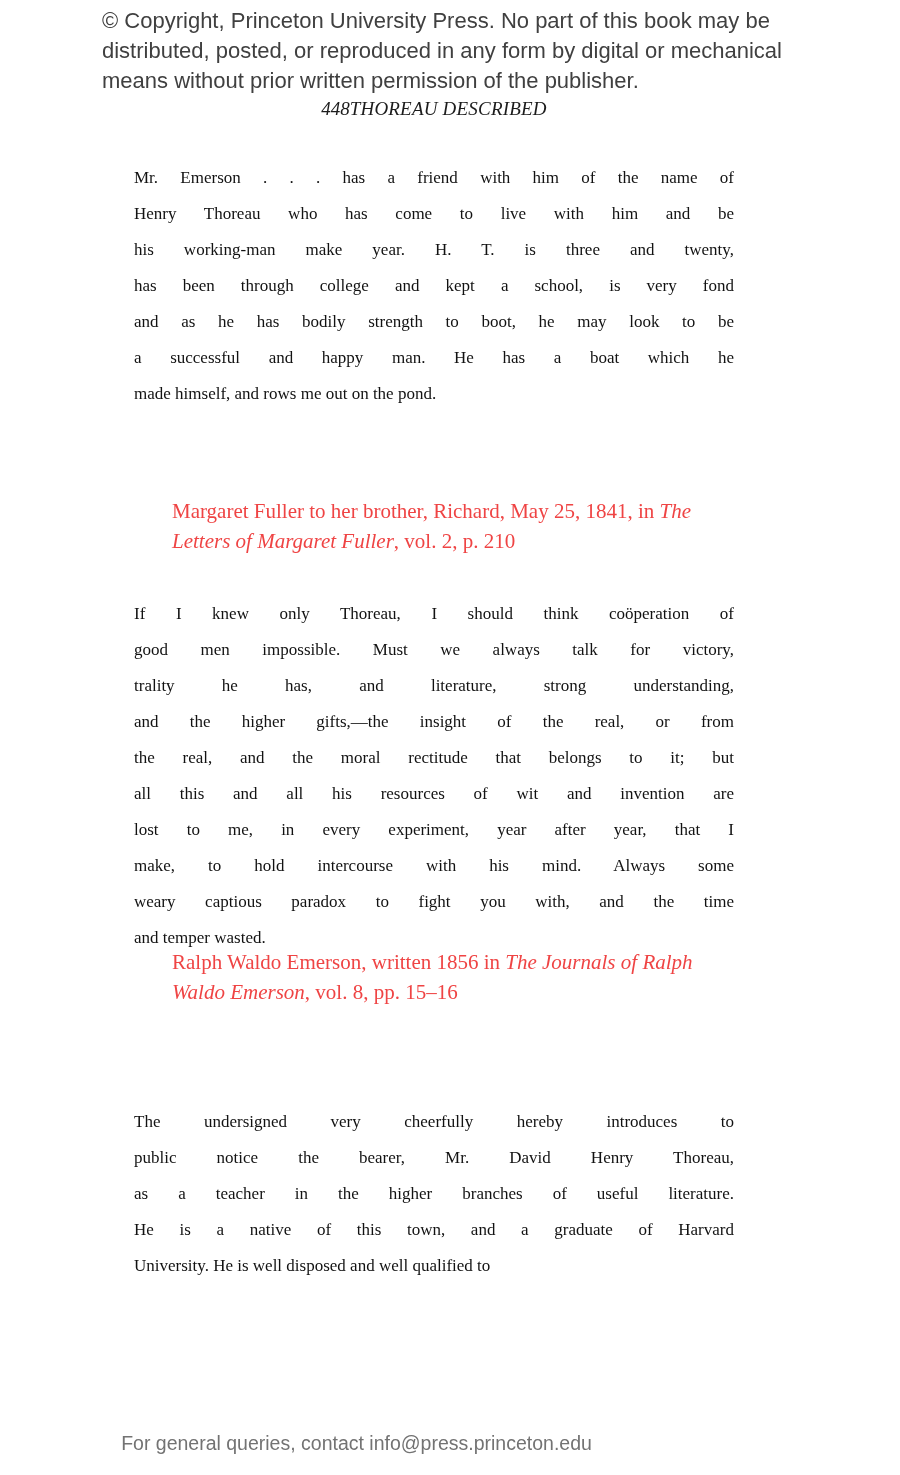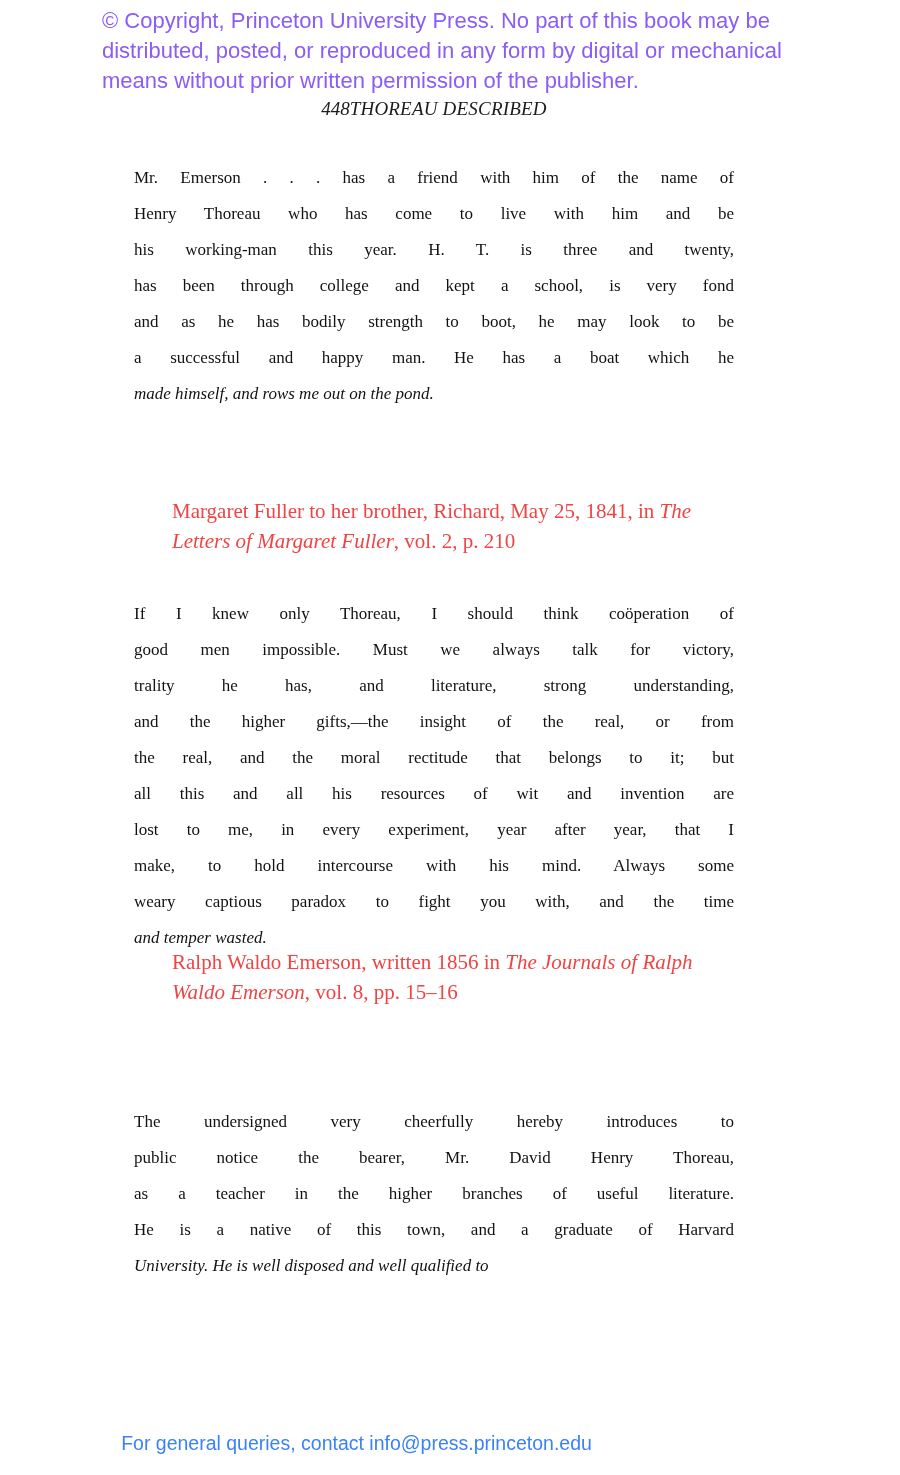--- a/index.html
+++ b/index.html
@@ -21,21 +21,21 @@
     background: #ffffff;
   }
   .copyright {
     position: absolute;
     left: 102px;
     top: 6px;
     width: 740px;
     font-family: "Liberation Sans", sans-serif;
     font-size: 22px;
     line-height: 30px;
-    color: #8b5cf6;
+    color: #404040;
     text-align: left;
   }
   .copyright .tline { white-space: nowrap; }
   .running-head {
     position: absolute;
     left: 134px;
     top: 97px;
     width: 600px;
     text-align: center;
     font-style: italic;
@@ -52,21 +52,20 @@
     font-size: 17px;
     line-height: 36px;
     color: #121212;
   }
   .quote .tline {
     text-align: justify;
     text-align-last: justify;
   }
   .quote .tline.last {
     text-align-last: left;
-    font-style: italic;
   }
   #quote-1 { top: 160px; }
   #quote-2 { top: 596px; }
   #quote-3 { top: 1104px; }
   .attribution {
     position: absolute;
     left: 172px;
     width: 580px;
     font-size: 21px;
     line-height: 30px;
@@ -78,42 +77,42 @@
   #attribution-2 { top: 947px; }
   .footer {
     position: absolute;
     left: 0;
     top: 1431px;
     width: 713px;
     text-align: center;
     font-family: "Liberation Sans", sans-serif;
     font-size: 19.5px;
     line-height: 24px;
-    color: #3b82f6;
+    color: #737373;
   }
 </style>
 </head>
 <body>
 
 <div class="page">
 
   <div class="copyright">
       <div class="tline">© Copyright, Princeton University Press. No part of this book may be</div>
       <div class="tline">distributed, posted, or reproduced in any form by digital or mechanical</div>
       <div class="tline last">means without prior written permission of the publisher.</div>
     </div>
 
   <div class="running-head">
     <span class="folio">448</span><span class="head-title">THOREAU DESCRIBED</span>
   </div>
 
   <div class="quote" id="quote-1">
       <div class="tline">Mr. Emerson . . . has a friend with him of the name of</div>
       <div class="tline">Henry Thoreau who has come to live with him and be</div>
-      <div class="tline">his working-man this year. H. T. is three and twenty,</div>
+      <div class="tline">his working-man make year. H. T. is three and twenty,</div>
       <div class="tline">has been through college and kept a school, is very fond</div>
       <div class="tline">and as he has bodily strength to boot, he may look to be</div>
       <div class="tline">a successful and happy man. He has a boat which he</div>
       <div class="tline last">made himself, and rows me out on the pond.</div>
     </div>
 
   <div class="attribution" id="attribution-1">
       <div class="aline"><span>Margaret Fuller to her brother, Richard, May 25, 1841, in </span><span class="it">The</span></div>
       <div class="aline"><span class="it">Letters of Margaret Fuller</span><span>, vol. 2, p. 210</span></div>
     </div>

